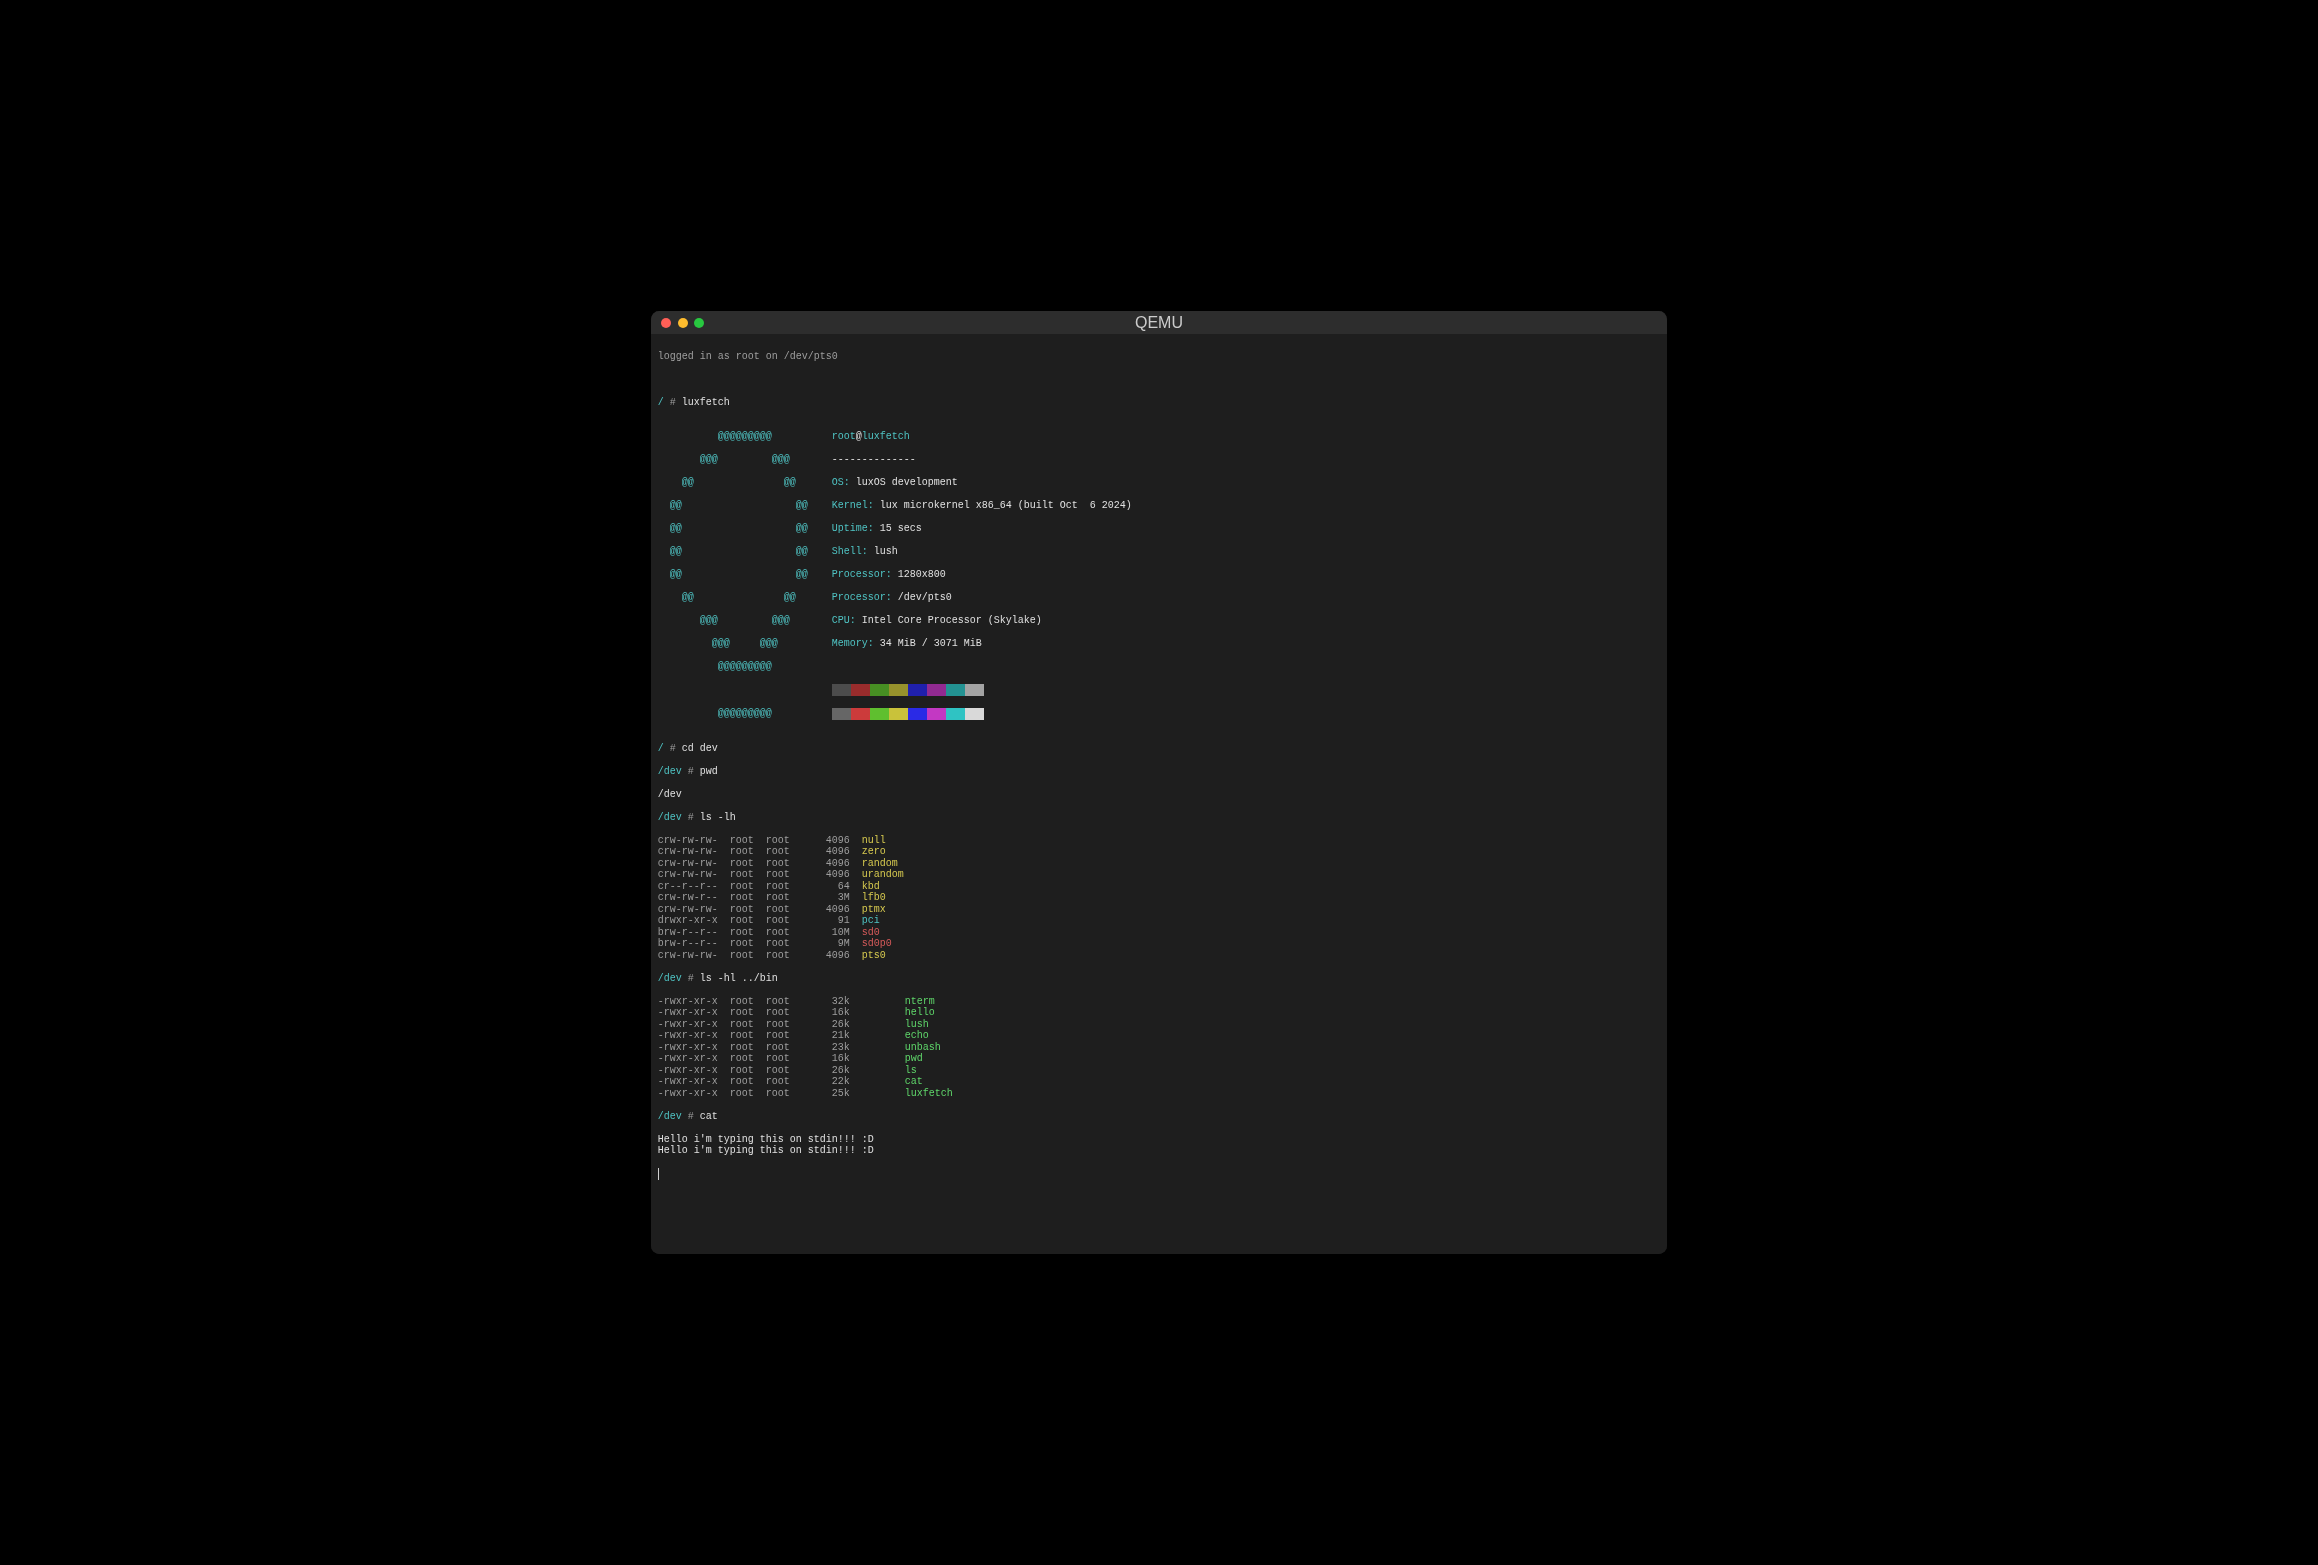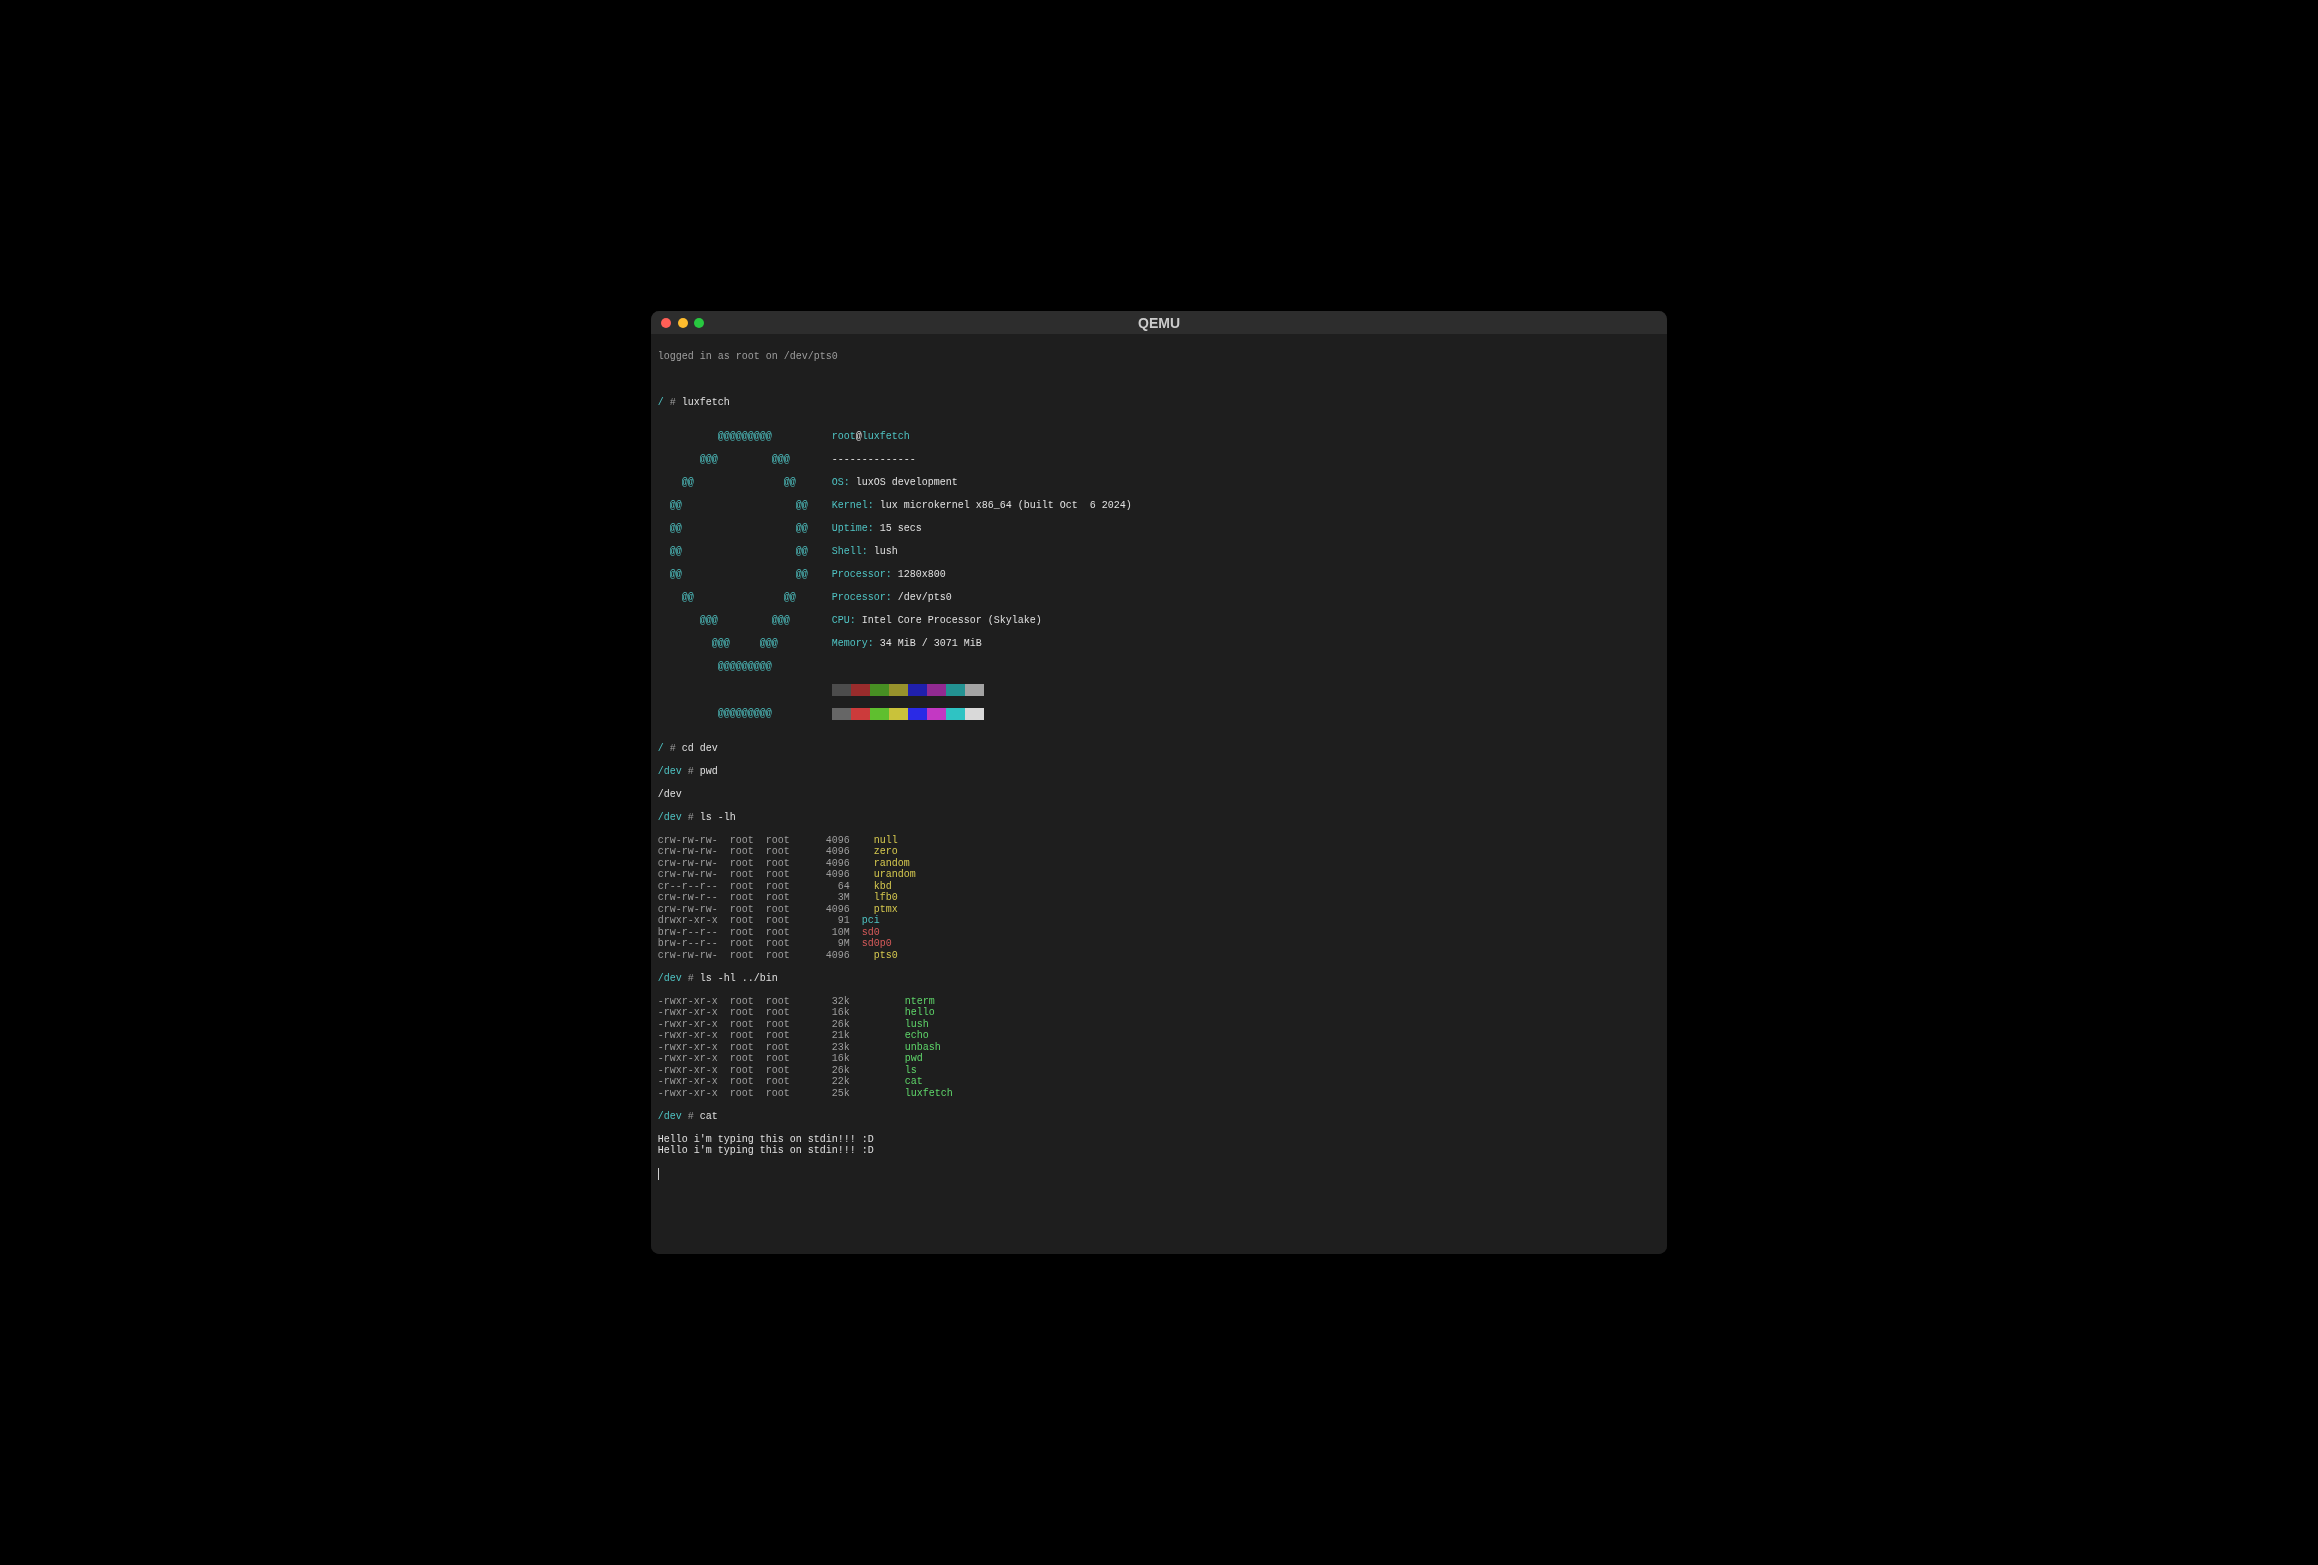--- a/index.html
+++ b/index.html
@@ -33,37 +33,36 @@
     }
     .tl { width: 10px; height: 10px; border-radius: 50%; }
     .tl-red { background: #ff5f57; }
     .tl-yellow { background: #febc2e; }
     .tl-green { background: #28c840; }
     .title {
       position: absolute;
       left: 50%;
       transform: translateX(-50%);
       color: #ccc;
-      font-size: 14px;
+      font-size: 16px;
       font-family: -apple-system, "Helvetica Neue", sans-serif;
-      font-weight: bold;
     }
     .terminal {
       background: #1e1e1e;
       padding: 5px 6.7px 50px 6.7px;
       font-size: 10px;
       line-height: 1.15;
       color: #d0d0d0;
       white-space: pre;
       font-family: Liberation Mono, monospace;
     }
     .c-grey  { color: #9e9e9e; }
     .c-white { color: #e0e0e0; }
     .c-cyan  { color: #4fc3c3; }
-    .c-yellow{ color: #d6c94f; margin-left: 12px; }
+    .c-yellow{ color: #d6c94f; }
     .c-red   { color: #d65a5a; }
     .c-green { color: #5fd66a; margin-left: 43px; }
     .sw { width: 19px; height: 11.7px; }
     .sw.dim { filter: brightness(0.75); }
     .row { white-space: pre; }
     .cursor {
       display: inline-block;
       width: 0.8px;
       height: 11.7px;
       background: #d0d0d0;

